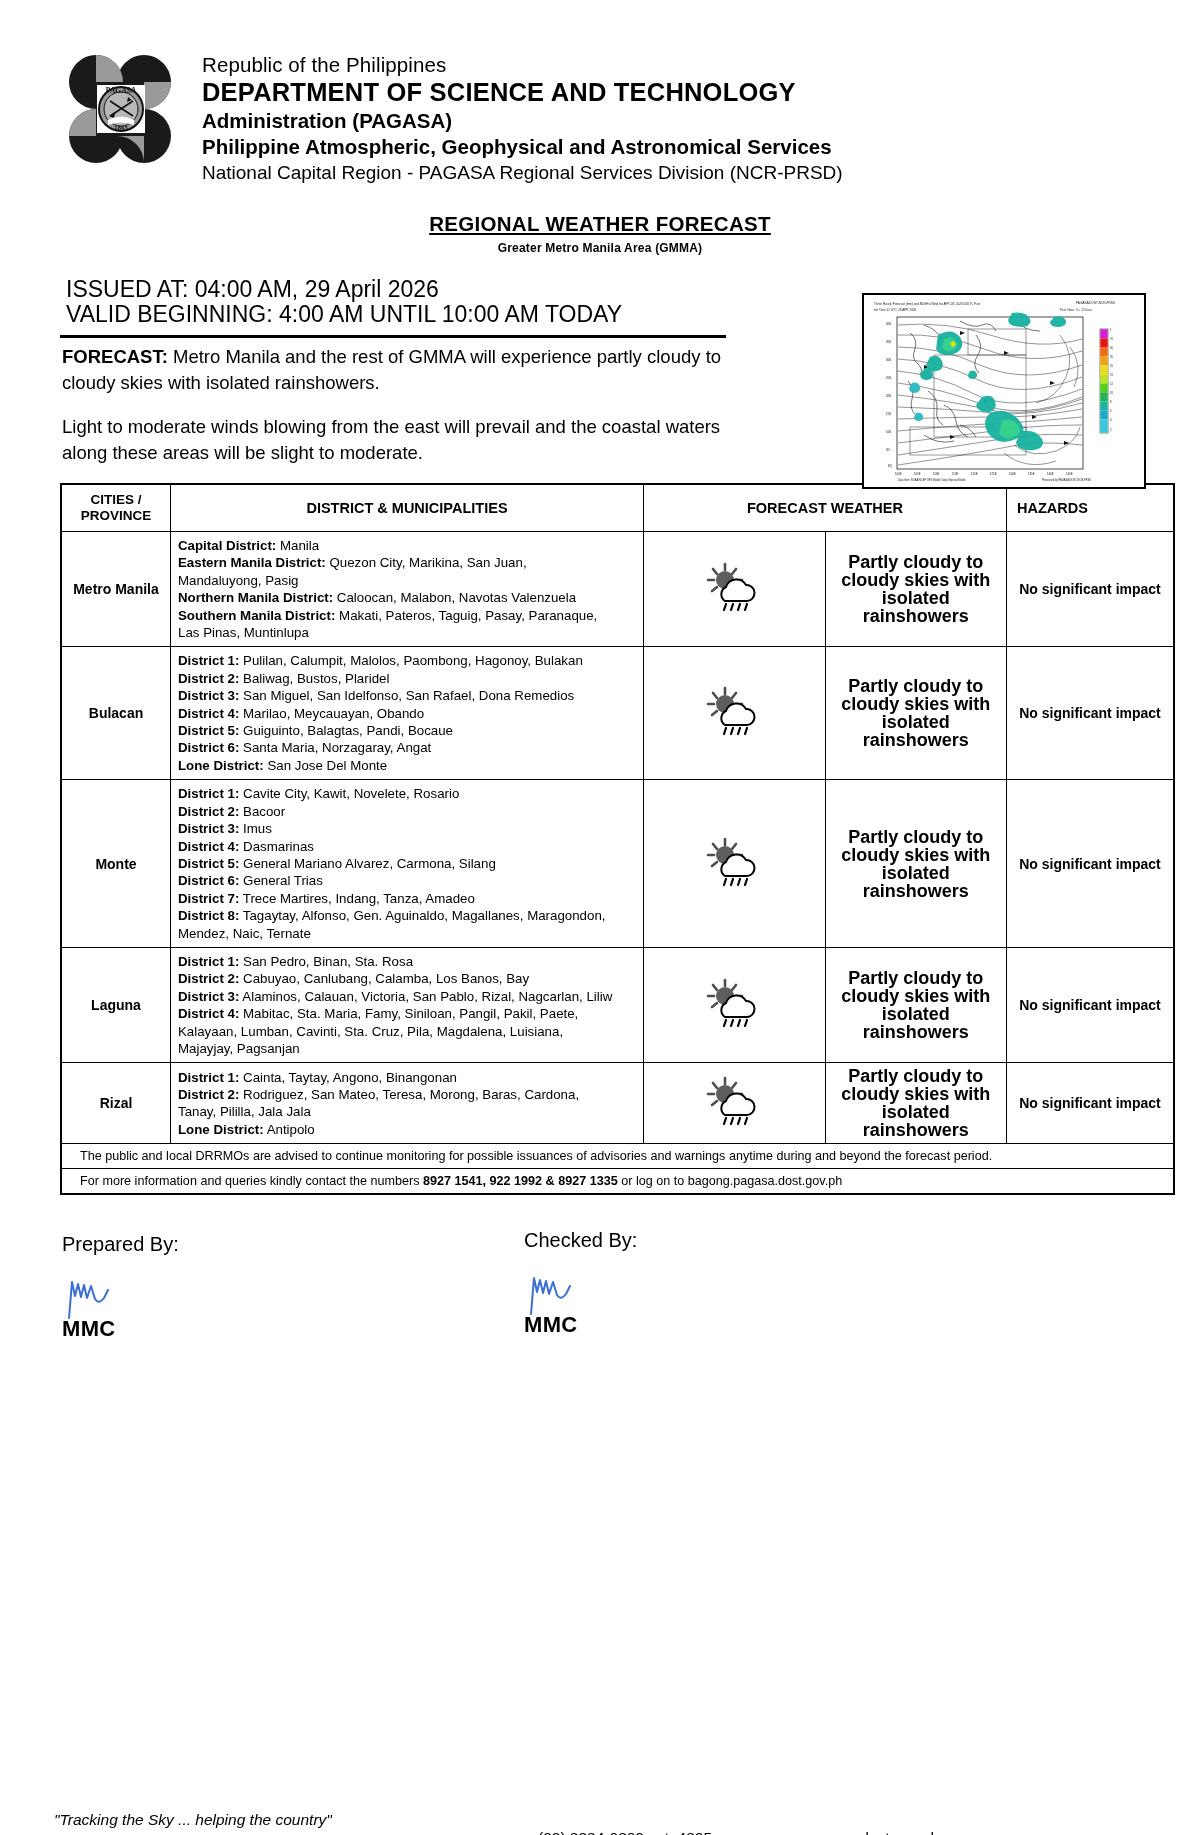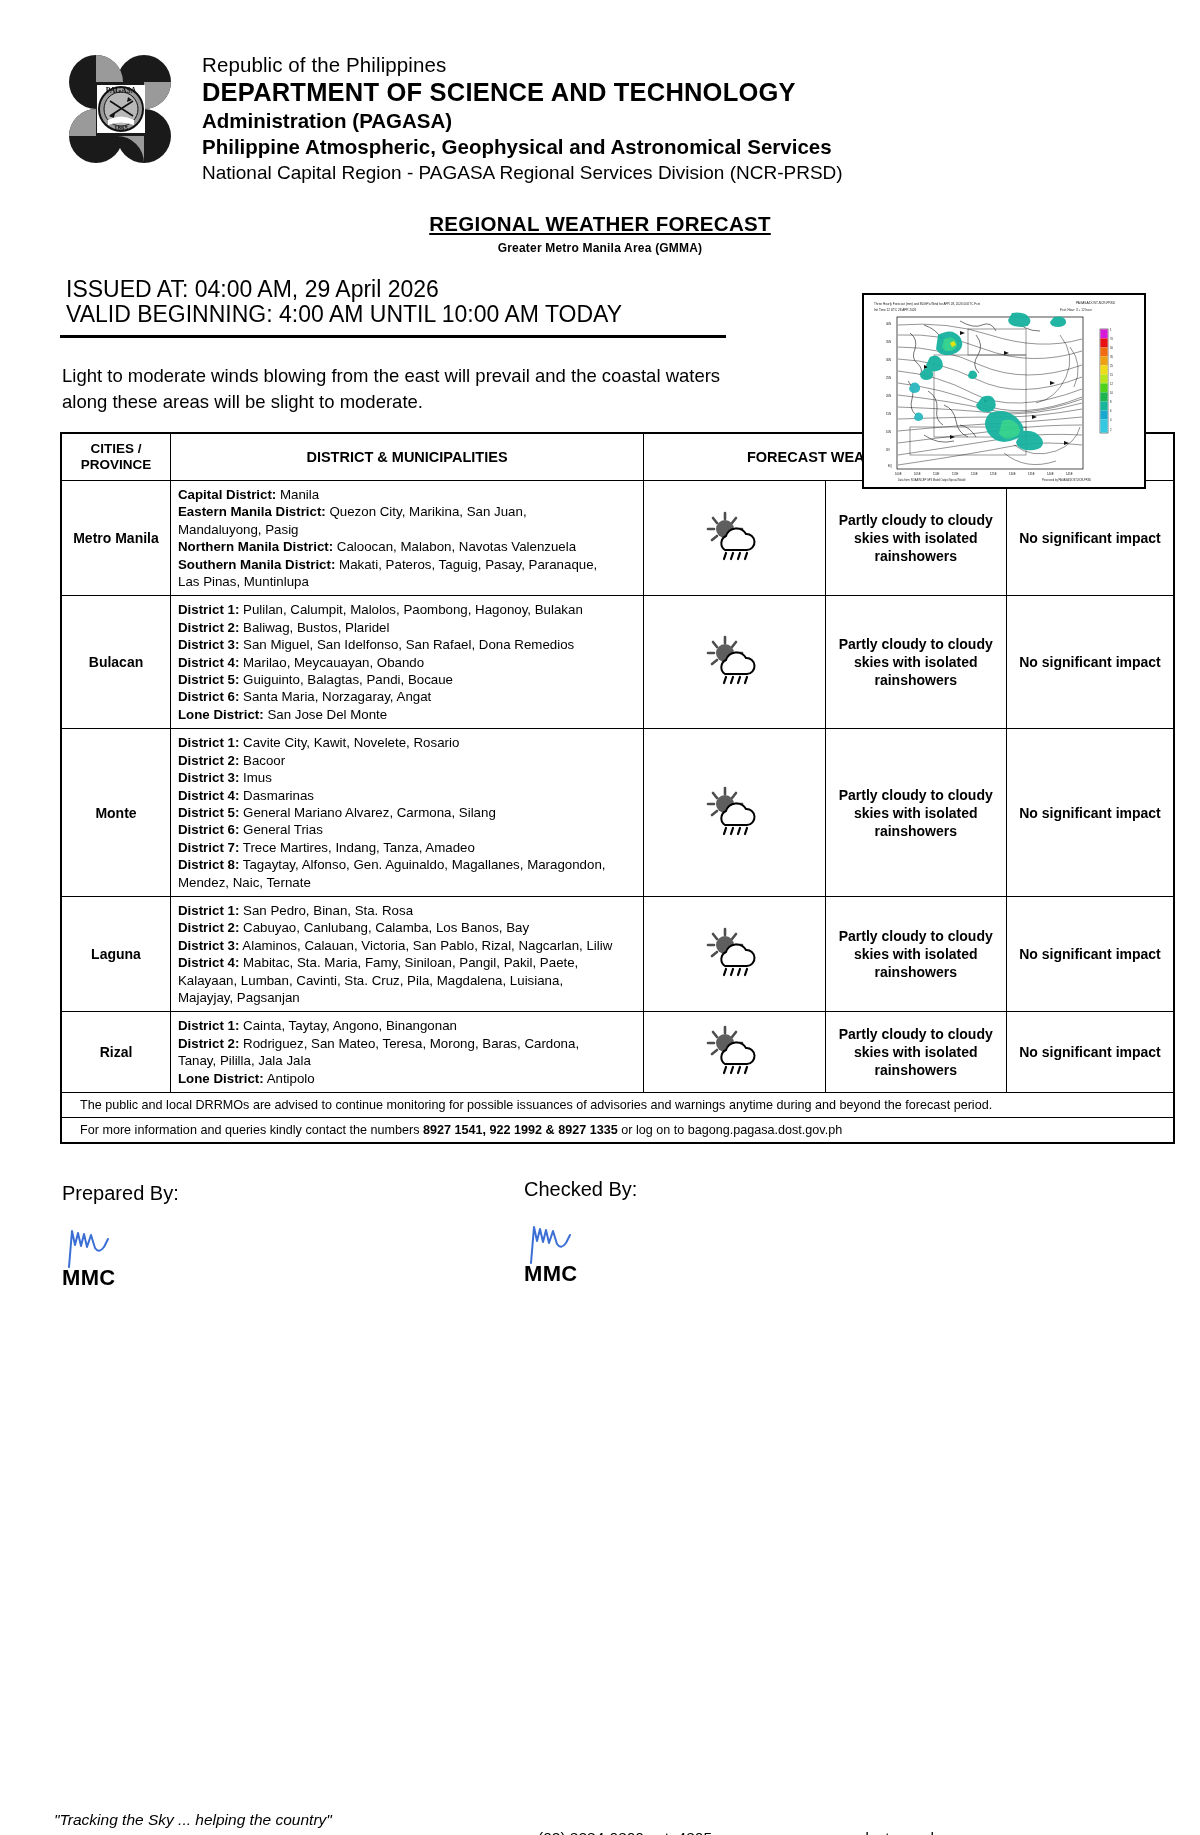--- a/index.html
+++ b/index.html
@@ -59,21 +59,21 @@
   th.col-cp{width:104px;font-size:13.5px;font-weight:bold;text-align:center;line-height:16px;padding:7px 2px;}
   th.col-dm{width:468px;font-size:14.5px;font-weight:bold;text-align:center;padding:7px 2px;}
   th.col-fw{width:358px;font-size:14.5px;font-weight:bold;text-align:center;padding:7px 2px;}
   th.col-hz{width:146px;font-size:14.5px;font-weight:bold;text-align:left;padding:7px 10px;}
 
   td.prov{text-align:center;font-size:14px;font-weight:bold;}
   td.dist{font-size:13.3px;line-height:17.4px;padding:5px 4px 5px 7px;overflow:hidden;}
   td.dist .ln{white-space:nowrap;overflow:hidden;}
   td.dist b{font-weight:bold;}
   td.icon{width:86px;text-align:center;padding:4px 0;border-right:1.6px solid #000;}
-  td.fw{font-size:14px;font-weight:bold;text-align:center;line-height:18px;padding:4px 12px;}
+  td.fw{font-size:18px;font-weight:bold;text-align:center;line-height:18px;padding:4px 12px;}
   td.hz{font-size:14px;font-weight:bold;text-align:center;line-height:18px;}
   td.note{font-size:12.6px;padding:4px 18px;line-height:16px;}
   td.note b{font-weight:bold;}
 
   .wicon{width:62px;height:52px;display:inline-block;}
 
   
   .sigs{position:relative;margin-top:34px;height:120px;}
   .sig{position:absolute;}
   .sig-a{left:62px;top:4px;}
@@ -132,20 +132,21 @@
   </div>
 
   <div class="issued">
     <div>ISSUED AT: 04:00 AM, 29 April 2026</div>
     <div>VALID BEGINNING: 4:00 AM UNTIL 10:00 AM TODAY</div>
   </div>
 
   <div class="mid">
     <div class="fc-rule"></div>
     <div class="forecast">
+      <div><b>FORECAST:</b><span> Metro Manila and the rest of GMMA will experience partly cloudy to cloudy skies with isolated rainshowers.</span></div>
       <div class="fc-gap"></div>
       <div>Light to moderate winds blowing from the east will prevail and the coastal waters along these areas will be slight to moderate.</div>
     </div>
 
     <div class="map">
       <svg width="276" height="188" viewBox="0 0 276 188">
         <rect x="0" y="0" width="276" height="188" fill="#fff"></rect>
         <g font-size="3.1" fill="#222" font-family="'Liberation Sans',sans-serif">
           <text x="10" y="10">Three  Hourly  Forecast (mm) and 850hPa Wind for APR 28, 2026 00UTC Fcst</text>
           <text x="10" y="16">Init Time 12 UTC 28 APR 2026</text>

